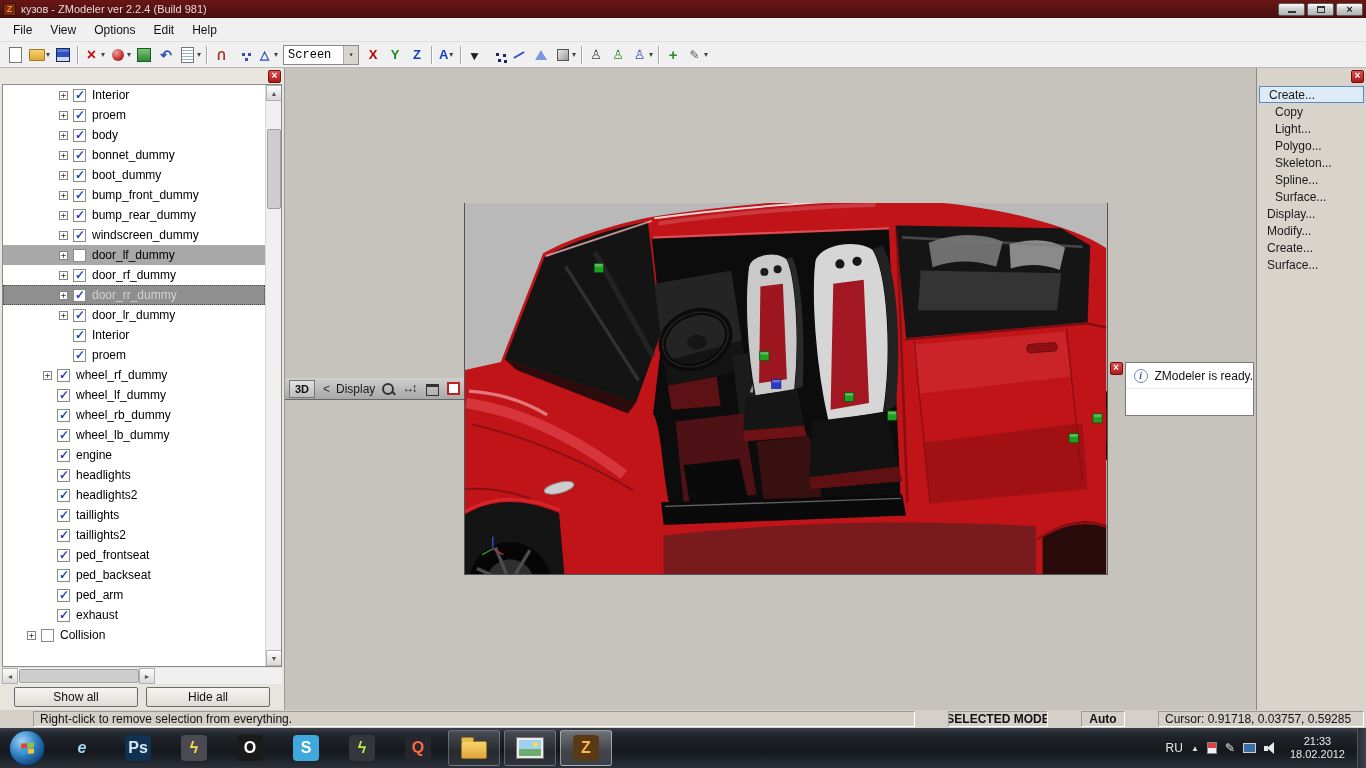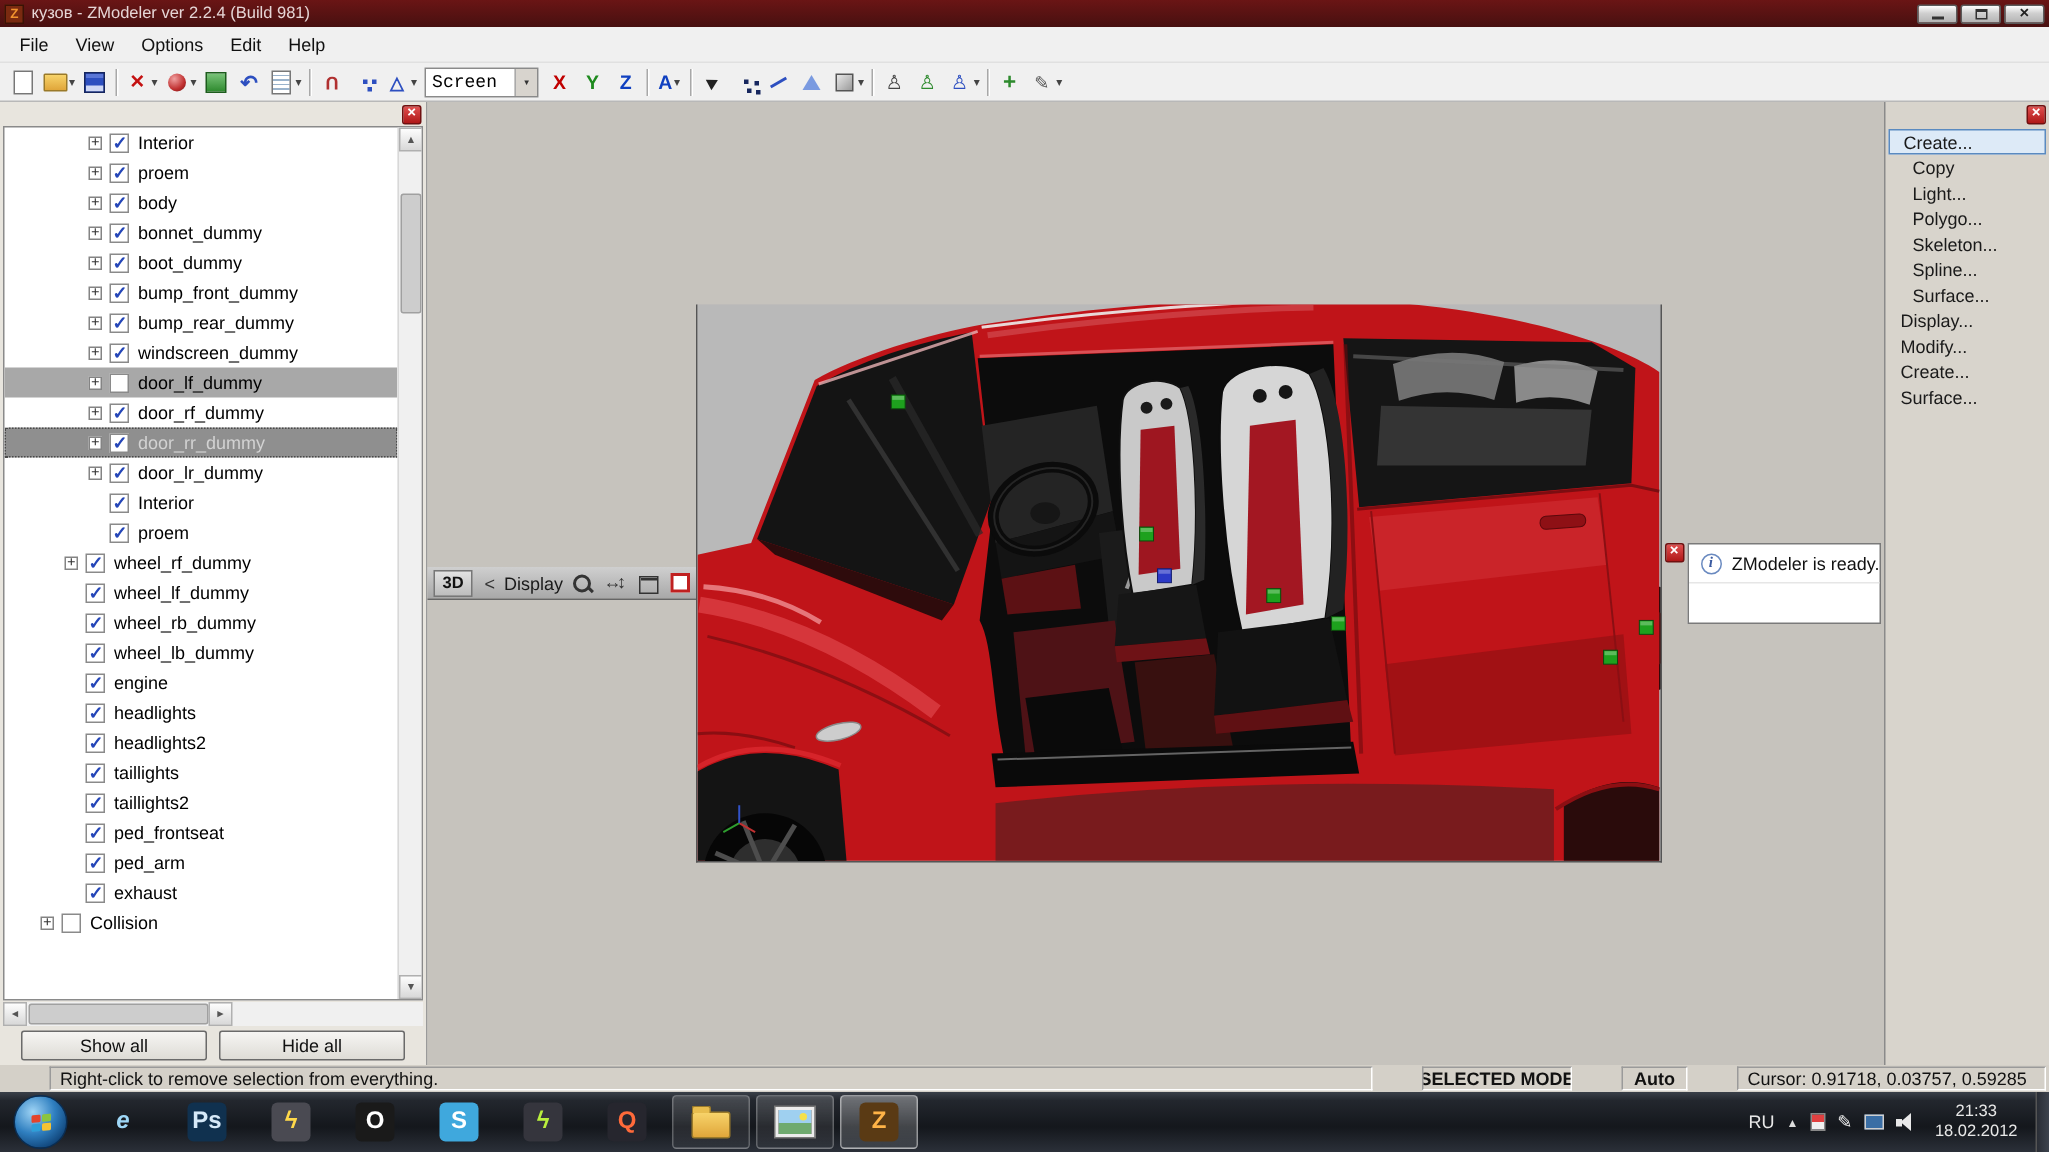--- a/index.html
+++ b/index.html
@@ -444,20 +444,25 @@
     <span class="cbx checked"></span>
     <span class="tlabel">taillights2</span>
   </div>
 
   <div class="tree-row" style="padding-left: 40px;">
     <span class="expander" style="visibility: hidden;"></span>
     <span class="cbx checked"></span>
     <span class="tlabel">ped_frontseat</span>
   </div>
 
+  <div class="tree-row" style="padding-left: 40px;">
+    <span class="expander" style="visibility: hidden;"></span>
+    <span class="cbx checked"></span>
+    <span class="tlabel">ped_backseat</span>
+  </div>
 
   <div class="tree-row" style="padding-left: 40px;">
     <span class="expander" style="visibility: hidden;"></span>
     <span class="cbx checked"></span>
     <span class="tlabel">ped_arm</span>
   </div>
 
 
   <div class="tree-row" style="padding-left: 40px;">
     <span class="expander" style="visibility: hidden;"></span>

